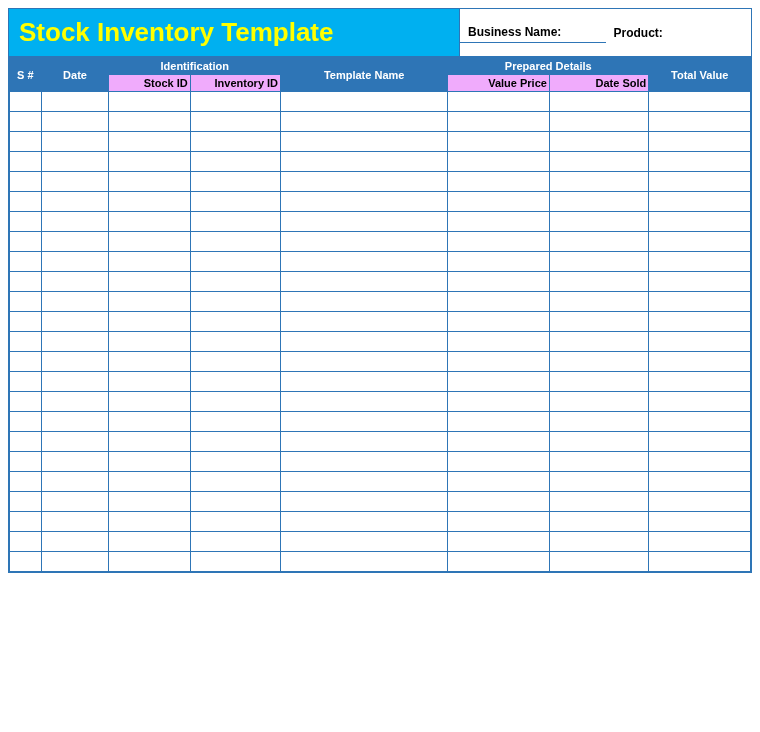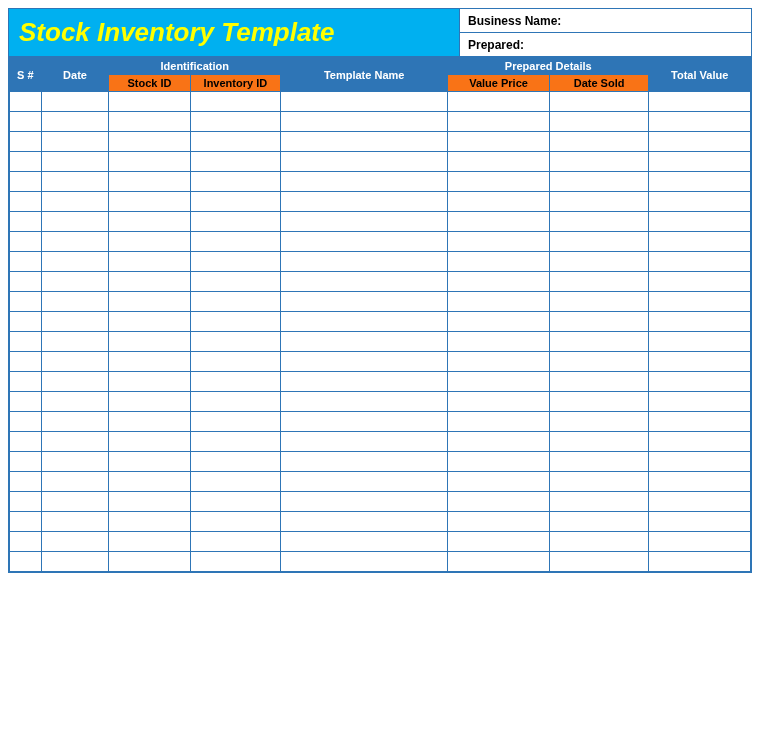--- a/index.html
+++ b/index.html
@@ -24,27 +24,27 @@
       flex: 0 0 450px;
       padding: 8px 10px;
       display: flex;
       align-items: center;
     }
     .title-text {
       color: #ffff00;
       font-size: 26px;
       font-weight: bold;
       line-height: 1.2;
-      font-style: italic;
     }
     .business-info {
       flex: 1;
       display: flex;
-      flex-direction: column;
+      flex-direction: row;
       border-left: 1px solid #2e75b6;
+      align-items: center;
     }
     .business-info-row {
       flex: 1;
       padding: 3px 8px;
       font-size: 12px;
       font-weight: bold;
       color: #000;
       border-bottom: 1px solid #2e75b6;
       display: flex;
       align-items: center;
@@ -79,23 +79,24 @@
       font-size: 11px;
       text-align: center;
       padding: 2px 2px;
     }
     .col-header-blue {
       background: #2e75b6;
       color: #fff;
       font-weight: bold;
     }
     .col-header-light {
-      background: #f97316;
+      background: #f0abfc;
       color: #000;
       font-weight: bold;
+      text-align: right;
     }
     .data-row td {
       height: 20px;
       background: #fff;
     }
     .data-row:nth-child(even) td {
       background: #fff;
     }
     .col-snum { width: 28px; }
     .col-date { width: 60px; }
@@ -113,21 +114,21 @@
 
   <div class="header-row">
     <div class="title-cell">
       <span class="title-text">Stock Inventory Template</span>
     </div>
     <div class="business-info">
       <div class="business-info-row">
         <span>Business Name:</span>
       </div>
       <div class="business-info-row" style="border-bottom:none;">
-        <span>Prepared:</span>
+        <span>Product:</span>
       </div>
     </div>
   </div>
 
 
   <div class="table-container">
     <table>
       <colgroup>
         <col class="col-snum">
         <col class="col-date">

